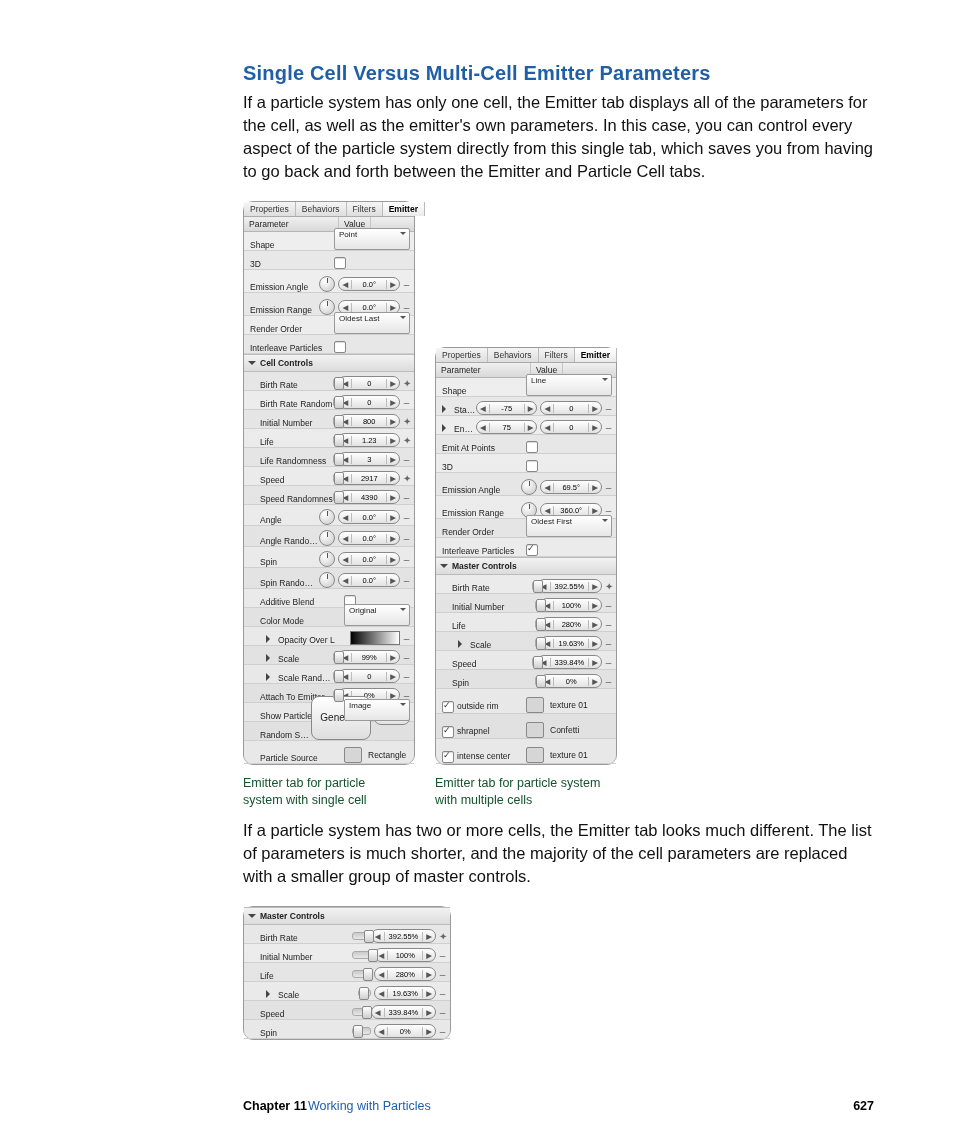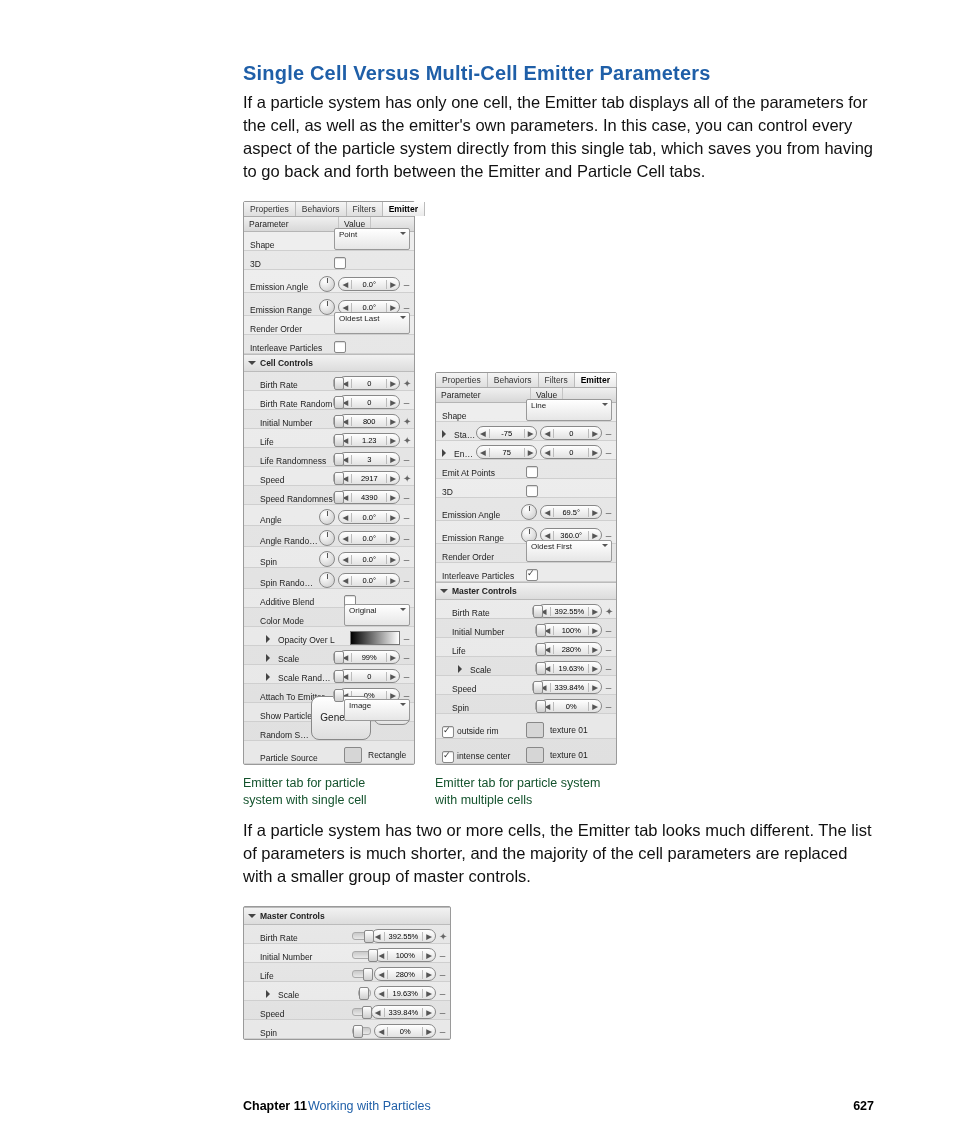--- a/index.html
+++ b/index.html
@@ -1,21 +1,21 @@
 <!DOCTYPE html>
 <html><head>
 <meta charset="utf-8">
 <style>
 body{margin:0;background:#fff;font-family:"Myriad Pro","Helvetica Neue",Arial,sans-serif;color:#000;width:954px}
 .page{padding:62px 80px 40px 243px}
 h2{color:#1f5fa8;font-weight:600;font-size:20px;margin:0 0 6px 0;letter-spacing:.2px}
 p.body{font-size:16.5px;line-height:1.4;margin:0 0 18px 0;color:#111}
 .caption{font-size:12.5px;line-height:1.35;color:#14532d;margin-top:10px}
 .figrow{display:flex;gap:20px;align-items:flex-end;margin:18px 0 10px 0}
-.panel{background:linear-gradient(#e9e9e9,#e0e0e0);border:1px solid #9a9a9a;border-radius:2px;box-shadow:0 1px 0 #fff inset;font-size:8.5px;color:#222}
+.panel{background:linear-gradient(#e9e9e9,#e0e0e0);border:1px solid #9a9a9a;border-radius:10px;box-shadow:0 1px 0 #fff inset;font-size:8.5px;color:#222}
 .tabs{display:flex;border-bottom:1px solid #aaa;background:linear-gradient(#fafafa,#dcdcdc)}
 .tab{padding:2px 6px;border-right:1px solid #bbb;background:linear-gradient(#f5f5f5,#dedede);color:#333}
 .tab.active{background:linear-gradient(#fff,#eaeaea);font-weight:600;color:#000}
 .hdr{display:flex;background:linear-gradient(#f0f0f0,#d8d8d8);border-bottom:1px solid #b5b5b5}
 .hdr div{padding:2px 5px;border-right:1px solid #c5c5c5}
 .row{display:flex;align-items:flex-end;height:18px;border-bottom:1px solid #cfcfcf;padding:0 4px}
 .row:nth-child(odd){background:rgba(255,255,255,.25)}
 .lbl{width:84px;padding-left:2px;white-space:nowrap;overflow:hidden;text-overflow:ellipsis}
 .lbl.sub{padding-left:12px}
 .lbl.sub2{padding-left:18px}
@@ -545,20 +545,27 @@
           </div>
 
 <div class="row" style="height:24px">
             <div class="lbl"><div class="check on" style="display:inline-block;vertical-align:middle;margin-right:3px"></div><span>outside rim</span></div>
             <div class="ctl" style="justify-content:flex-start;gap:6px">
               <div class="swatch"></div>
               <span>texture 01</span>
             </div>
           </div>
 <div class="row" style="height:24px">
+            <div class="lbl"><div class="check on" style="display:inline-block;vertical-align:middle;margin-right:3px"></div><span>shrapnel</span></div>
+            <div class="ctl" style="justify-content:flex-start;gap:6px">
+              <div class="swatch"></div>
+              <span>Confetti</span>
+            </div>
+          </div>
+<div class="row" style="height:24px">
             <div class="lbl"><div class="check on" style="display:inline-block;vertical-align:middle;margin-right:3px"></div><span>intense center</span></div>
             <div class="ctl" style="justify-content:flex-start;gap:6px">
               <div class="swatch"></div>
               <span>texture 01</span>
             </div>
           </div>
 </div>
 <div class="caption" style="width:170px">Emitter tab for particle system with multiple cells</div>
 </div>
 </div>

